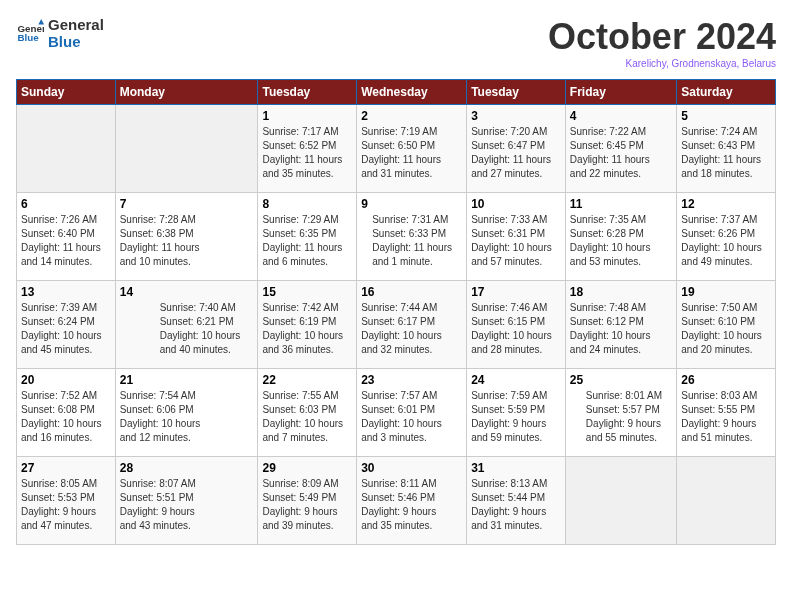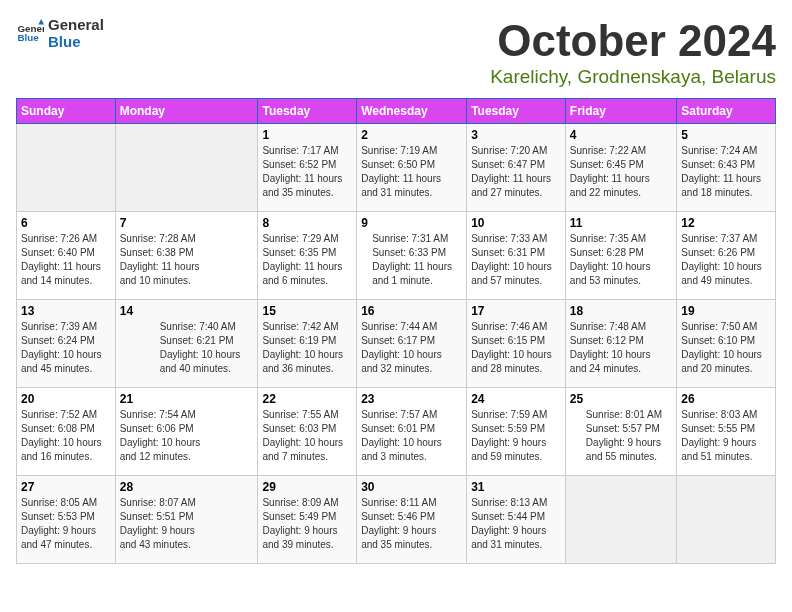--- a/index.html
+++ b/index.html
@@ -22,35 +22,35 @@
       gap: 4px;
     }
     .logo-icon {
       width: 28px;
       height: 28px;
     }
     .title-area {
       text-align: right;
     }
     .month-title {
-      font-size: 44px;
+      font-size: 36px;
       font-weight: bold;
       color: #333;
     }
     .subtitle {
-      font-size: 19px;
-      color: #4d7c0f;
+      font-size: 10px;
+      color: #8b5cf6;
     }
     table {
       width: 100%;
       border-collapse: collapse;
       font-size: 11px;
     }
     thead th {
-      background: #d946ef;
+      background: #7f1d1d;
       color: #fff;
       padding: 5px 4px;
       text-align: left;
       font-size: 12px;
       font-weight: bold;
       border: 1px solid #1a6bb5;
     }
     tbody td {
       border: 1px solid #ccc;
       vertical-align: top;

